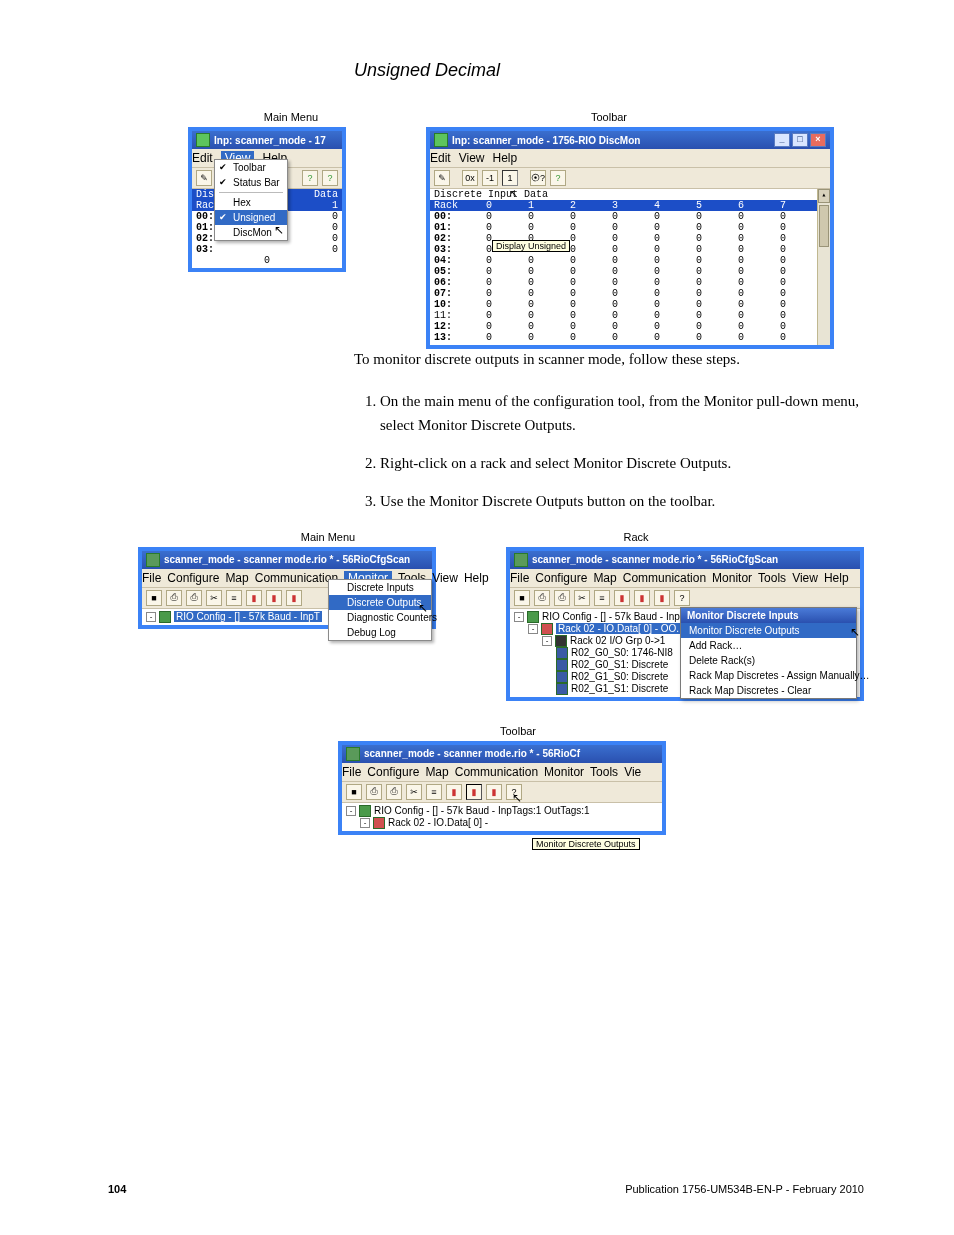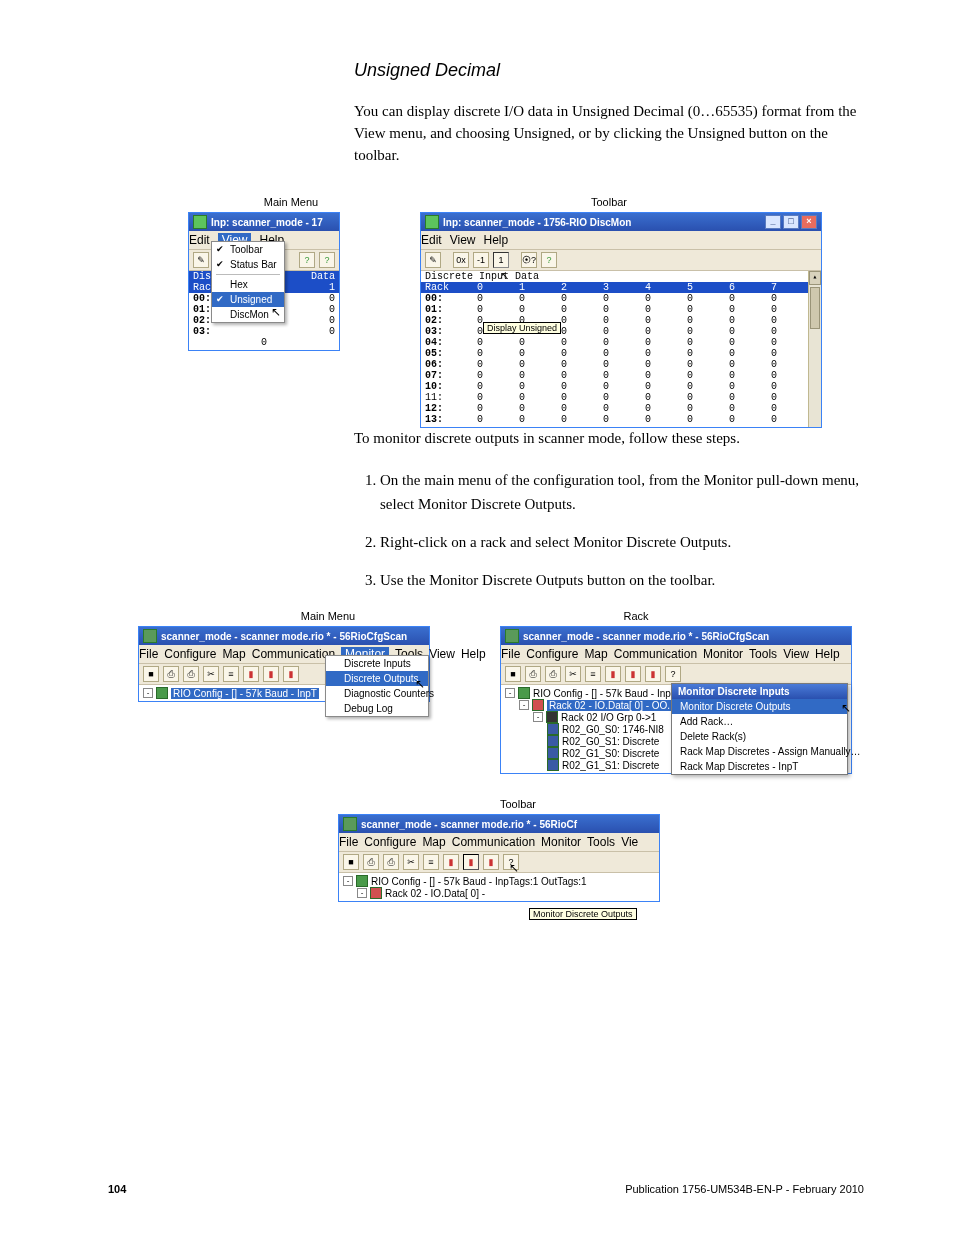--- a/index.html
+++ b/index.html
@@ -27,21 +27,21 @@
   }
   .chapter-bold { font-weight: bold; }
   .chapter-name { font-weight: normal; }
   .body-col {
     margin-left: 246px;
   }
   .sub-h {
     font-style: italic;
     font-size: 18px;
     font-family: Arial, Helvetica, sans-serif;
-    margin-bottom: 20px;
+    margin-bottom: 8px;
   }
   .para {
     font-size: 15px;
     line-height: 1.45;
     margin-bottom: 18px;
     font-family: Georgia, serif;
   }
   .label-small {
     font-size: 11px;
     font-family: Arial, Helvetica, sans-serif;
@@ -56,21 +56,21 @@
   .twocol-labels .right { flex: 1; text-align: center; }
 
   .imgrow1 {
     display: flex;
     align-items: flex-start;
     gap: 80px;
   }
 
   
   .win {
-    border: 1px solid #3b82f6;
+    border: 4px solid #3b82f6;
     background: #efe9d9;
     font-family: Tahoma, Verdana, sans-serif;
     font-size: 10px;
   }
   .titlebar {
     background: linear-gradient(#3a6fcf, #2a50af);
     color: #fff;
     padding: 2px 4px;
     display: flex;
     align-items: center;
@@ -176,21 +176,20 @@
 
   .cursor { position:absolute; font-size:12px; pointer-events:none;}
 </style>
 </head>
 <body>
 
 <div class="page">
 
   <div class="body-col">
     <div class="sub-h">Unsigned Decimal</div>
-    <div class="para">You can display discrete I/O data in Unsigned Decimal (0…65535) format from the View menu, and choosing Unsigned, or by clicking the Unsigned button on the toolbar.</div>
   </div>
 
   <div class="twocol-labels">
     <div class="left label-small">Main Menu</div>
     <div class="right label-small">Toolbar</div>
   </div>
 
   <div class="imgrow1">
 
     <div class="win" style="width:150px; position:relative; margin-left:80px;">
@@ -548,21 +547,21 @@
             <span>R02_G1_S1: Discrete</span>
           </div>
       </div>
 
       <div class="ctx-menu" style="position:absolute; top:56px; left:170px; width:175px;">
         <div class="h">Monitor Discrete Inputs</div>
         <div class="mi sel">Monitor Discrete Outputs</div>
         <div class="mi">Add Rack…</div>
         <div class="mi">Delete Rack(s)</div>
         <div class="mi">Rack Map Discretes - Assign Manually…</div>
-        <div class="mi">Rack Map Discretes - InpT</div>
+        <div class="mi">Rack Map Discretes - Clear</div>
       </div>
       <span class="cursor" style="top:74px; left:340px;">↖</span>
     </div>
   </div>
 
   <div class="toolbar-label">Toolbar</div>
 
   <div class="win" style="width:320px; margin-left:230px; position:relative;">
     <div class="titlebar">
       <span class="app-icon" style="background:#5a9a5a;"></span>

